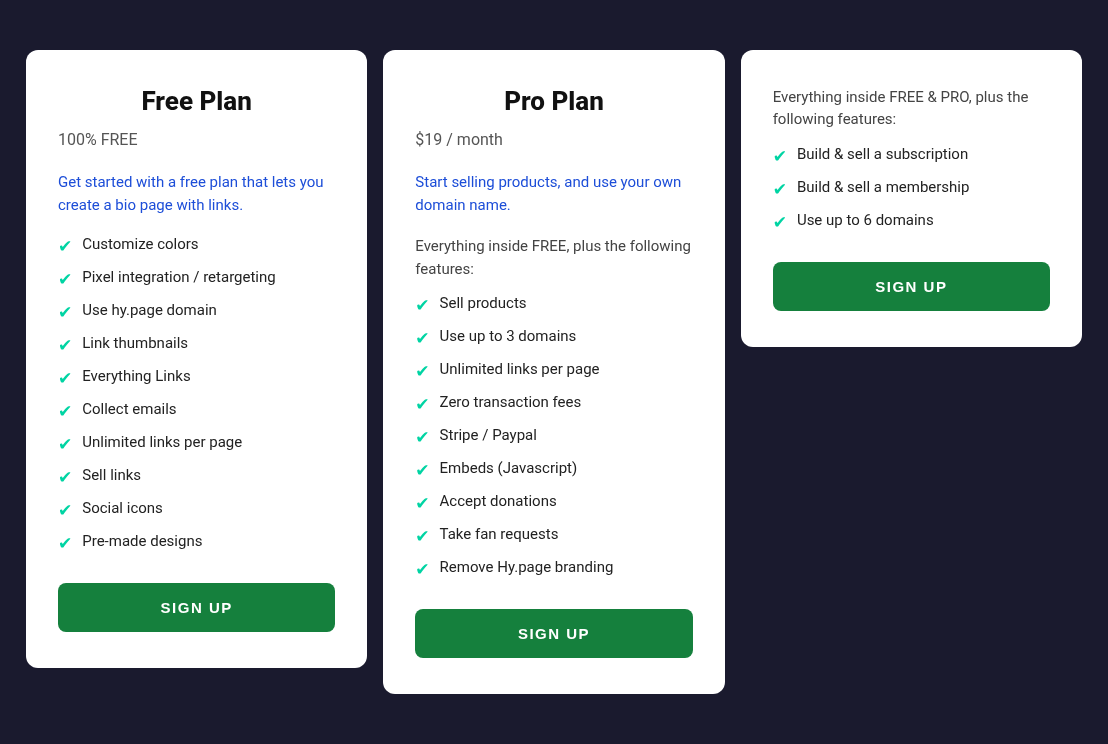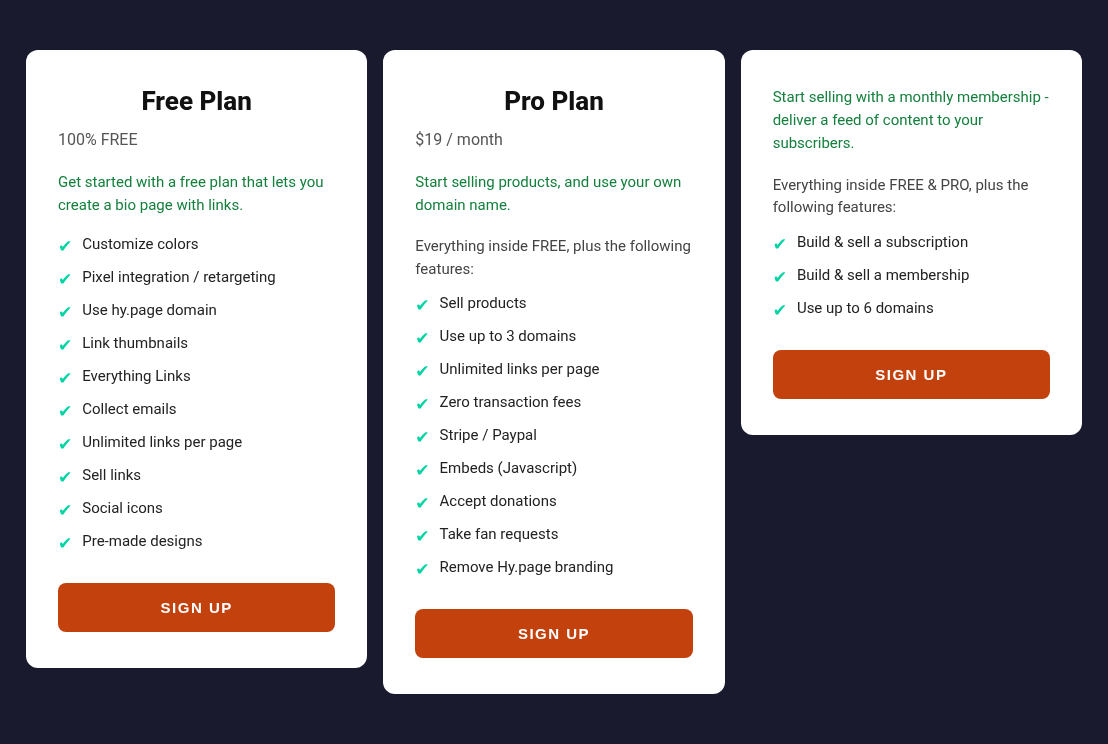--- a/index.html
+++ b/index.html
@@ -35,21 +35,21 @@
       margin-bottom: 14px;
     }
     .plan-price {
       text-align: left;
       font-size: 16px;
       color: #555;
       margin-bottom: 22px;
     }
     .plan-description {
       font-size: 15px;
-      color: #15803d;
+      color: #1d4ed8;
       line-height: 1.55;
       margin-bottom: 18px;
     }
     .plan-features-intro {
       font-size: 15px;
       color: #444;
       margin-bottom: 14px;
       line-height: 1.5;
     }
     .feature-list {
@@ -67,21 +67,21 @@
     .check-icon {
       color: #00d4a3;
       font-size: 17px;
       flex-shrink: 0;
       margin-top: 1px;
     }
     .signup-btn {
       display: block;
       width: 100%;
       padding: 16px;
-      background: #c2410c;
+      background: #15803d;
       color: #fff;
       border: none;
       border-radius: 8px;
       font-size: 15px;
       font-weight: 700;
       letter-spacing: 1.5px;
       cursor: pointer;
       text-align: center;
       transition: background 0.2s;
     }
@@ -177,21 +177,20 @@
           <span>Take fan requests</span>
         </li>
         <li class="feature-item">
           <span class="check-icon">✔</span>
           <span>Remove Hy.page branding</span>
         </li>
       </ul>
       <button class="signup-btn">SIGN UP</button>
     </div>
     <div class="plan-card">
-      <div class="plan-description">Start selling with a monthly membership - deliver a feed of content to your subscribers.</div>
       <div class="plan-features-intro">Everything inside FREE &amp; PRO, plus the following features:</div>
       <ul class="feature-list">
         <li class="feature-item">
           <span class="check-icon">✔</span>
           <span>Build &amp; sell a subscription</span>
         </li>
         <li class="feature-item">
           <span class="check-icon">✔</span>
           <span>Build &amp; sell a membership</span>
         </li>

